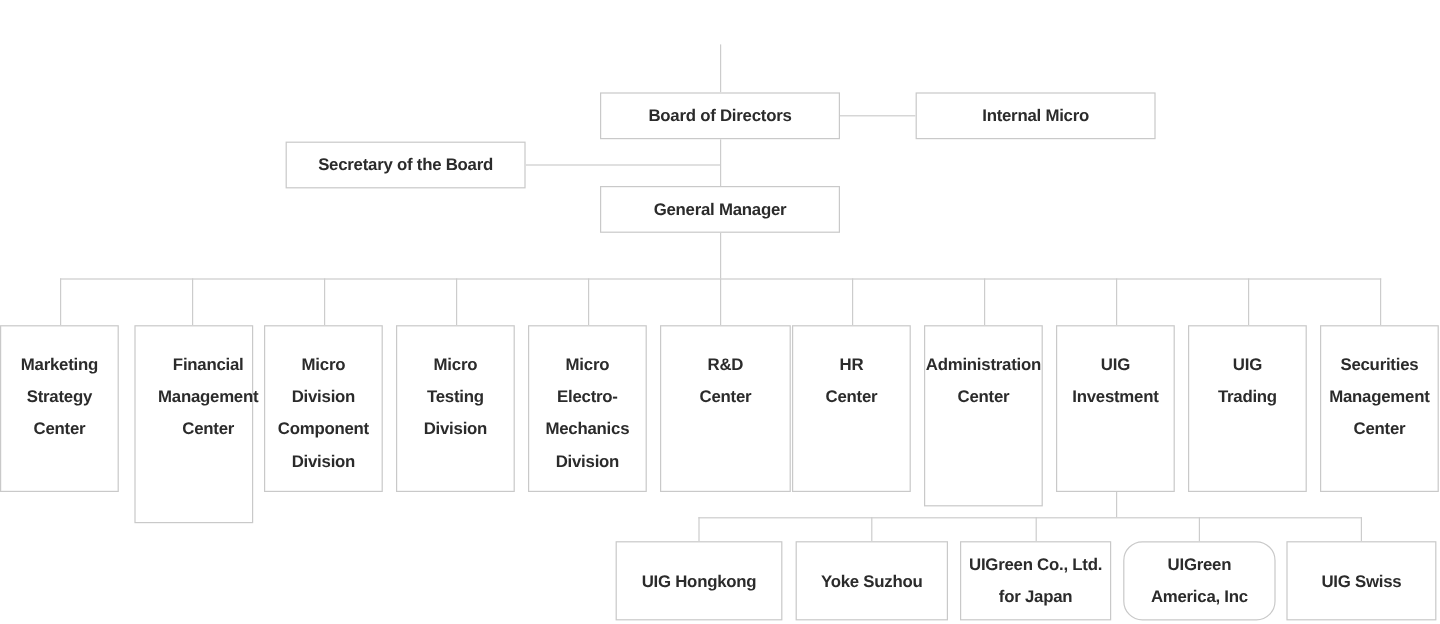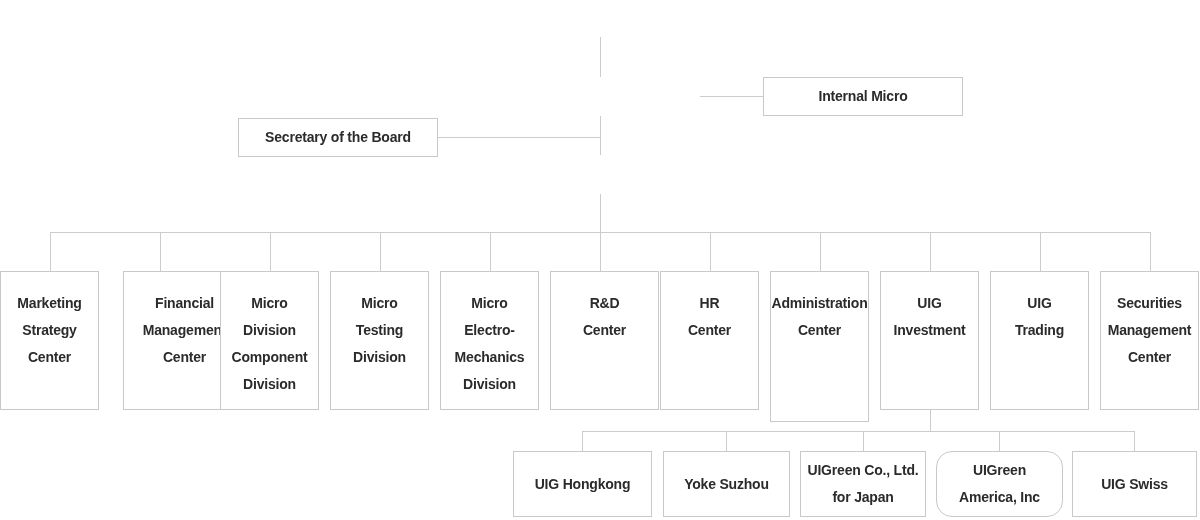--- a/index.html
+++ b/index.html
@@ -62,32 +62,38 @@
     <div class="line" style="left: 930px; top: 232px; width: 1px; height: 39px;"></div>
     <div class="line" style="left: 1040px; top: 232px; width: 1px; height: 39px;"></div>
     <div class="line" style="left: 1150px; top: 232px; width: 1px; height: 39px;"></div>
     <div class="line" style="left: 930px; top: 410px; width: 1px; height: 21px;"></div>
     <div class="line" style="left: 582px; top: 431px; width: 553px; height: 1px;"></div>
     <div class="line" style="left: 582px; top: 431px; width: 1px; height: 20px;"></div>
     <div class="line" style="left: 726px; top: 431px; width: 1px; height: 20px;"></div>
     <div class="line" style="left: 863px; top: 431px; width: 1px; height: 20px;"></div>
     <div class="line" style="left: 999px; top: 431px; width: 1px; height: 20px;"></div>
     <div class="line" style="left: 1134px; top: 431px; width: 1px; height: 20px;"></div>
+    <div class="node valign-middle" style="left: 500px; top: 77px; width: 200px; height: 39px;">
+      <span class="label-line">Board of Directors</span>
+    </div>
     <div class="node valign-middle" style="left: 763px; top: 77px; width: 200px; height: 39px;">
       <span class="label-line">Internal Micro</span>
     </div>
     <div class="node valign-middle" style="left: 238px; top: 118px; width: 200px; height: 39px;">
       <span class="label-line">Secretary of the Board</span>
     </div>
+    <div class="node valign-middle" style="left: 500px; top: 155px; width: 200px; height: 39px;">
+      <span class="label-line">General Manager</span>
+    </div>
     <div class="node valign-top" style="left: 0px; top: 271px; width: 99px; height: 139px;">
       <span class="label-line">Marketing</span>
       <span class="label-line">Strategy</span>
       <span class="label-line">Center</span>
     </div>
-    <div class="node valign-top" style="left: 123px; top: 271px; width: 99px; height: 139px; padding-left: 24px;">
+    <div class="node valign-top" style="left: 112px; top: 271px; width: 99px; height: 165px; padding-left: 24px;">
       <span class="label-line">Financial</span>
       <span class="label-line">Management</span>
       <span class="label-line">Center</span>
     </div>
     <div class="node valign-top" style="left: 220px; top: 271px; width: 99px; height: 139px;">
       <span class="label-line">Micro</span>
       <span class="label-line">Division</span>
       <span class="label-line">Component</span>
       <span class="label-line">Division</span>
     </div>

